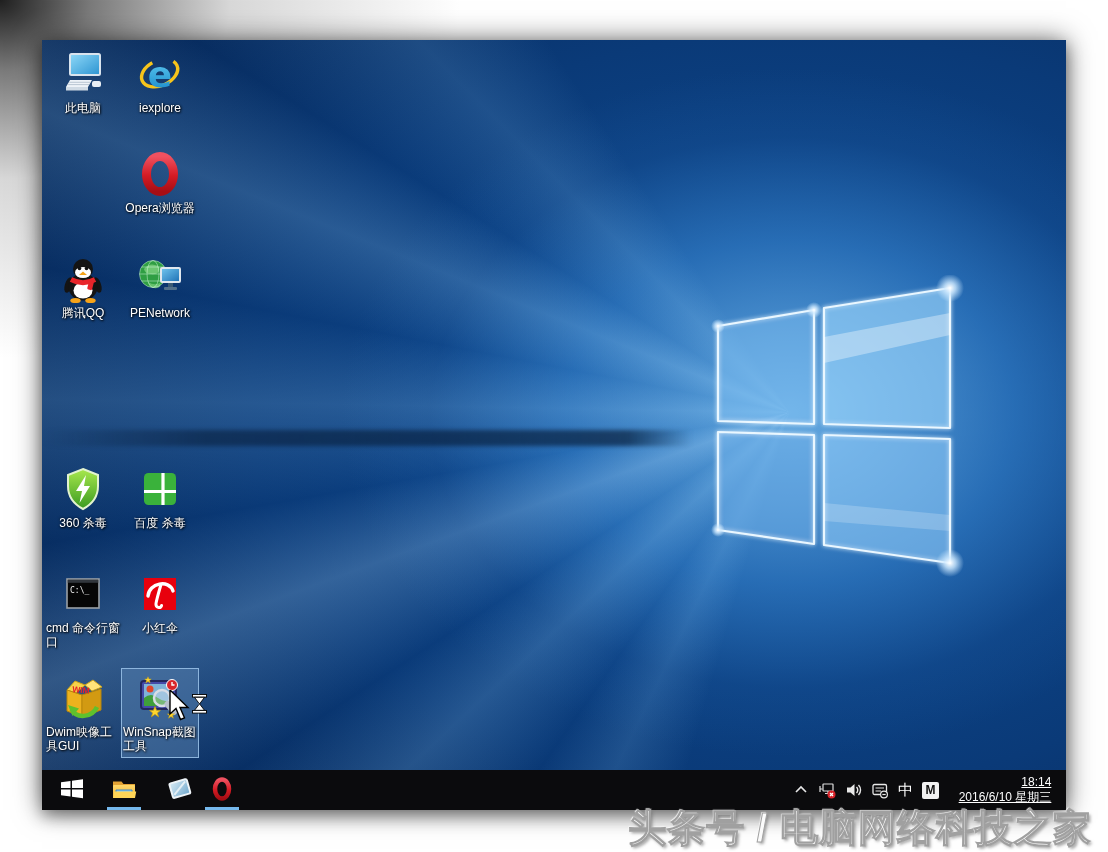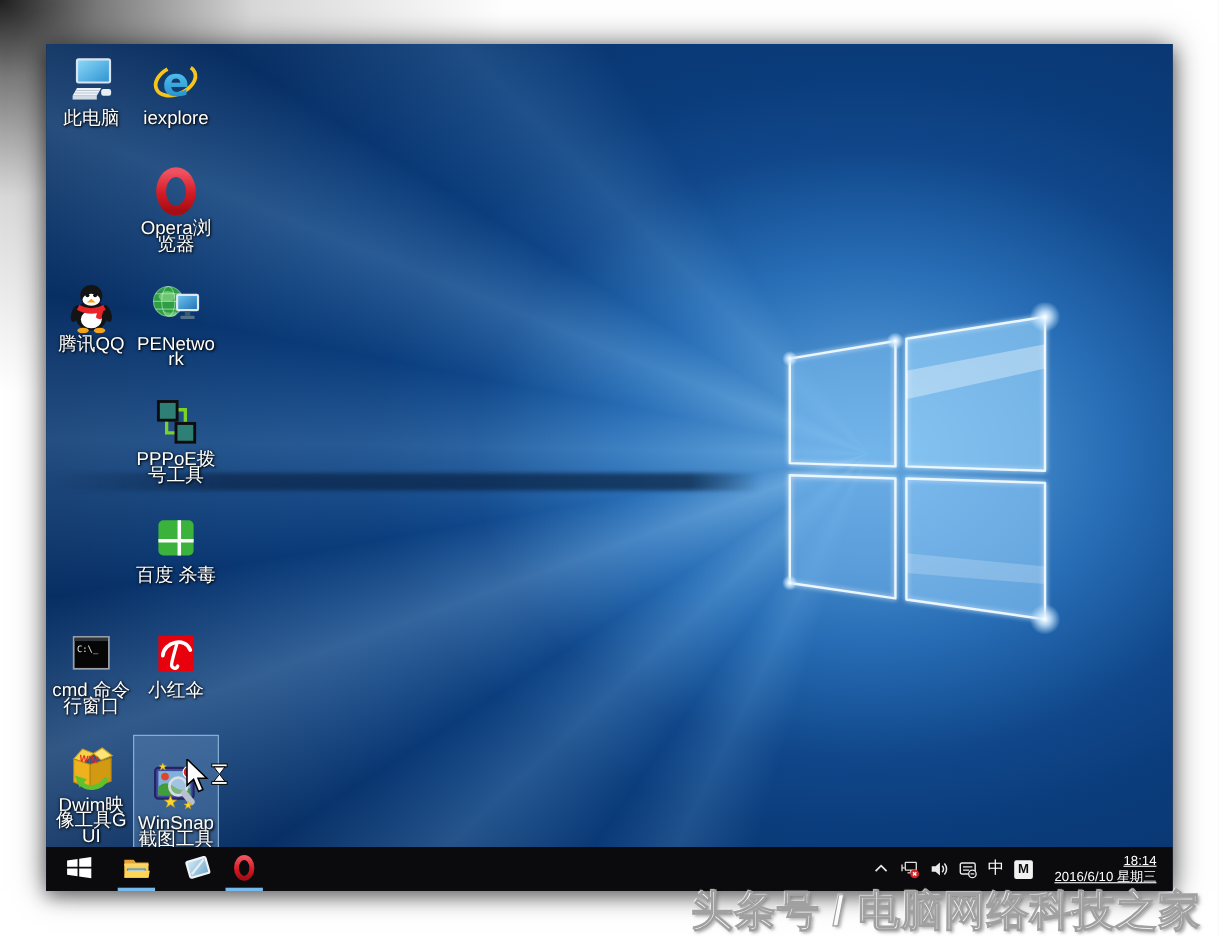--- a/index.html
+++ b/index.html
@@ -23,25 +23,25 @@
       radial-gradient(560px 430px at 73% 51%, rgba(125,195,245,.78) 0%, rgba(60,140,215,.55) 40%, rgba(25,85,155,.32) 64%, rgba(0,0,0,0) 80%),
       radial-gradient(1500px 1050px at 73% 51%, #11519b 0%, #0a3a78 36%, #062451 64%, #03112a 100%);}
   .hband{position:absolute;left:0;top:390px;width:650px;height:16px;
     background:linear-gradient(90deg, rgba(3,18,40,0) 0%, rgba(3,18,40,.45) 25%, rgba(3,18,40,.6) 90%, rgba(3,18,40,0) 100%);
     filter:blur(2px);}
   .logo-svg{position:absolute;left:650px;top:235px;}
   
   .cell{position:absolute;width:76px;box-sizing:border-box;display:flex;flex-direction:column;
     align-items:center;padding-top:6px;cursor:default;}
   .cell .ic{width:48px;height:48px;flex:none;}
-  .cell .lbl{margin-top:3px;max-width:74px;font-size:17px;line-height:14px;color:#fff;
-    text-align:center;word-break:break-all;
+  .cell .lbl{margin-top:3px;max-width:74px;font-size:12px;line-height:14px;color:#fff;
+    text-align:left;word-break:break-all;
     text-shadow:1px 1px 2px rgba(0,0,0,.95), 0 0 3px rgba(0,0,0,.8);}
   .cell.sel{background:rgba(84,125,173,.55);border:1px solid rgba(150,190,228,.9);
-    padding-top:22px;padding-bottom:4px;}
+    padding-top:5px;padding-bottom:4px;}
   
   .cursor{position:absolute;left:126px;top:650px;z-index:30;}
   
   .taskbar{position:absolute;left:0;bottom:0;width:100%;height:40px;background:#0b0b0d;
     display:flex;align-items:center;z-index:20;}
   .tb-btn{position:absolute;top:0;height:40px;width:44px;background:none;border:none;margin:0;padding:0;
     display:flex;align-items:center;justify-content:center;}
   .tb-btn .runline{position:absolute;left:5px;right:5px;bottom:0;height:3px;background:#76b9ed;}
   .tray{position:absolute;right:0;top:0;height:40px;display:flex;align-items:center;gap:9px;padding-right:8px;}
   .tray-btn{background:none;border:none;padding:0;margin:0;display:flex;align-items:center;justify-content:center;height:40px;}
@@ -189,36 +189,36 @@
           </g>
           <rect x="25" y="13" width="19" height="14" rx="1" fill="url(#g-scr2)" stroke="#dfe7ee" stroke-width="2"></rect>
           <rect x="32" y="28" width="5" height="4" fill="#3a5a74"></rect>
           <rect x="28" y="32" width="13" height="3" rx="1" fill="#51708a"></rect>
         </svg>
       </span>
       <span class="lbl">PENetwork</span>
     </div>
 
 
-    <div class="cell" style="left:80px;top:314px">
-      <span class="ic">
-        <svg viewBox="0 0 48 48" width="48" height="48">
-          <g stroke="#7ad228" stroke-width="3" fill="none">
-            <path d="M25.5 12.5 h7 v11"></path>
-              <path d="M15.5 22.5 v11 h7.5"></path>
-          </g>
-          <g fill="#2e7f76" stroke="#0d0d0d" stroke-width="2.6">
-            <rect x="8" y="5" width="17" height="17"></rect>
-            <rect x="24" y="25" width="17" height="17"></rect>
-          </g>
-        </svg>
-      </span>
-      <span class="lbl">PPPoE拨号工具</span>
-    </div>
-
+
+    <div class="cell" style="left:3px;top:419px">
+      <span class="ic">
+        <svg viewBox="0 0 48 48" width="48" height="48">
+          <defs>
+              <linearGradient id="g-sh" x1="0" y1="0" x2="0" y2="1">
+                <stop offset="0" stop-color="#a8e84e"></stop>
+                <stop offset="1" stop-color="#3a9a20"></stop>
+              </linearGradient>
+            </defs>
+          <path d="M24 4 L39 10 V21 C39 32 32.5 39.5 24 44 C15.5 39.5 9 32 9 21 V10 Z" fill="url(#g-sh)" stroke="#e2f3cf" stroke-width="2"></path>
+          <polygon points="27,10 17,26 23,26 20.5,38 31,21 25,21" fill="#fff"></polygon>
+        </svg>
+      </span>
+      <span class="lbl">360 杀毒</span>
+    </div>
 
     <div class="cell" style="left:80px;top:419px">
       <span class="ic">
         <svg viewBox="0 0 48 48" width="48" height="48">
           <rect x="8" y="8" width="32" height="32" rx="4.5" fill="#3ab23b"></rect>
           <path d="M8 26.5 H40 M27 8 V40" stroke="#fff" stroke-width="3.2"></path>
         </svg>
       </span>
       <span class="lbl">百度 杀毒</span>
     </div>

